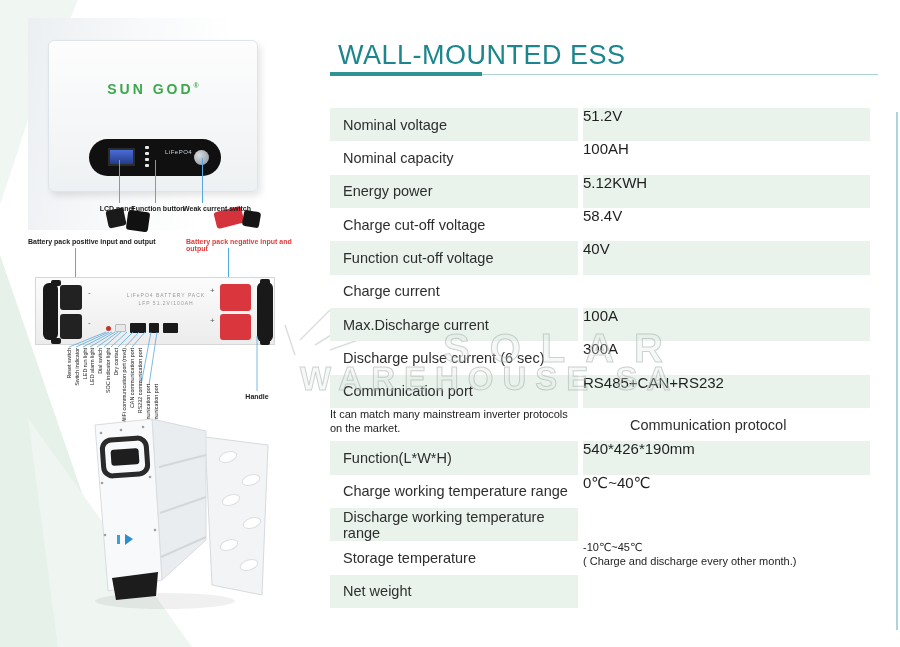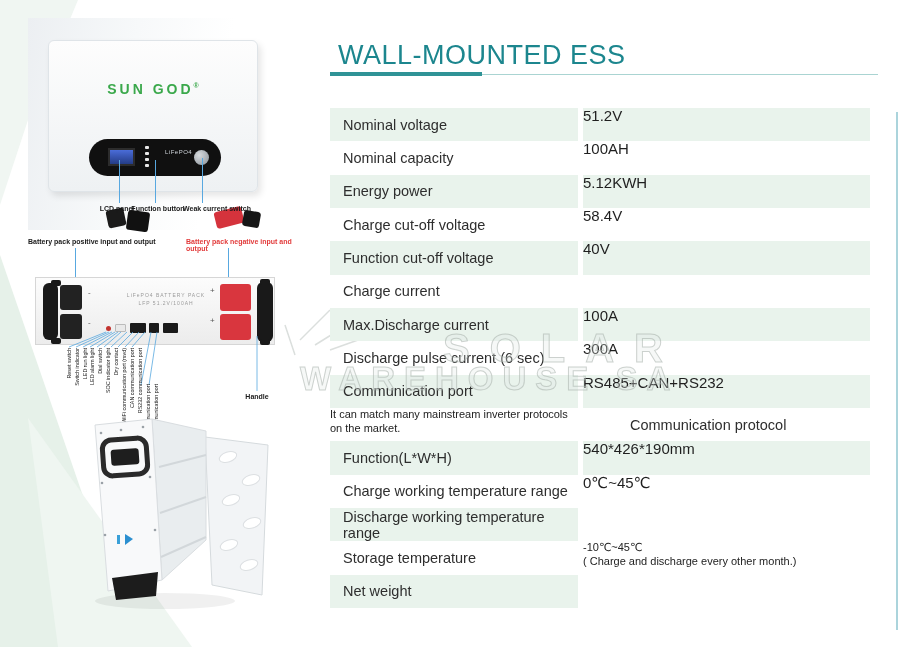--- a/index.html
+++ b/index.html
@@ -187,21 +187,21 @@
     </div>
     <div class="row tint">
       <div class="cell cell-label">Function(L*W*H)</div>
       <div class="cell cell-value">
           <span class="v">540*426*190mm</span>
         </div>
     </div>
     <div class="row">
       <div class="cell cell-label">Charge working temperature range</div>
       <div class="cell cell-value">
-          <span class="v">0℃~45℃</span>
+          <span class="v">0℃~40℃</span>
         </div>
     </div>
     <div class="row tint">
       <div class="cell cell-label">Discharge working temperature range</div>
     </div>
     <div class="row">
       <div class="cell cell-label">Storage temperature</div>
       <div class="cell cell-value">
         <span class="small1">-10℃~45℃</span>
         <span class="small2">( Charge and discharge every other month.)</span>

